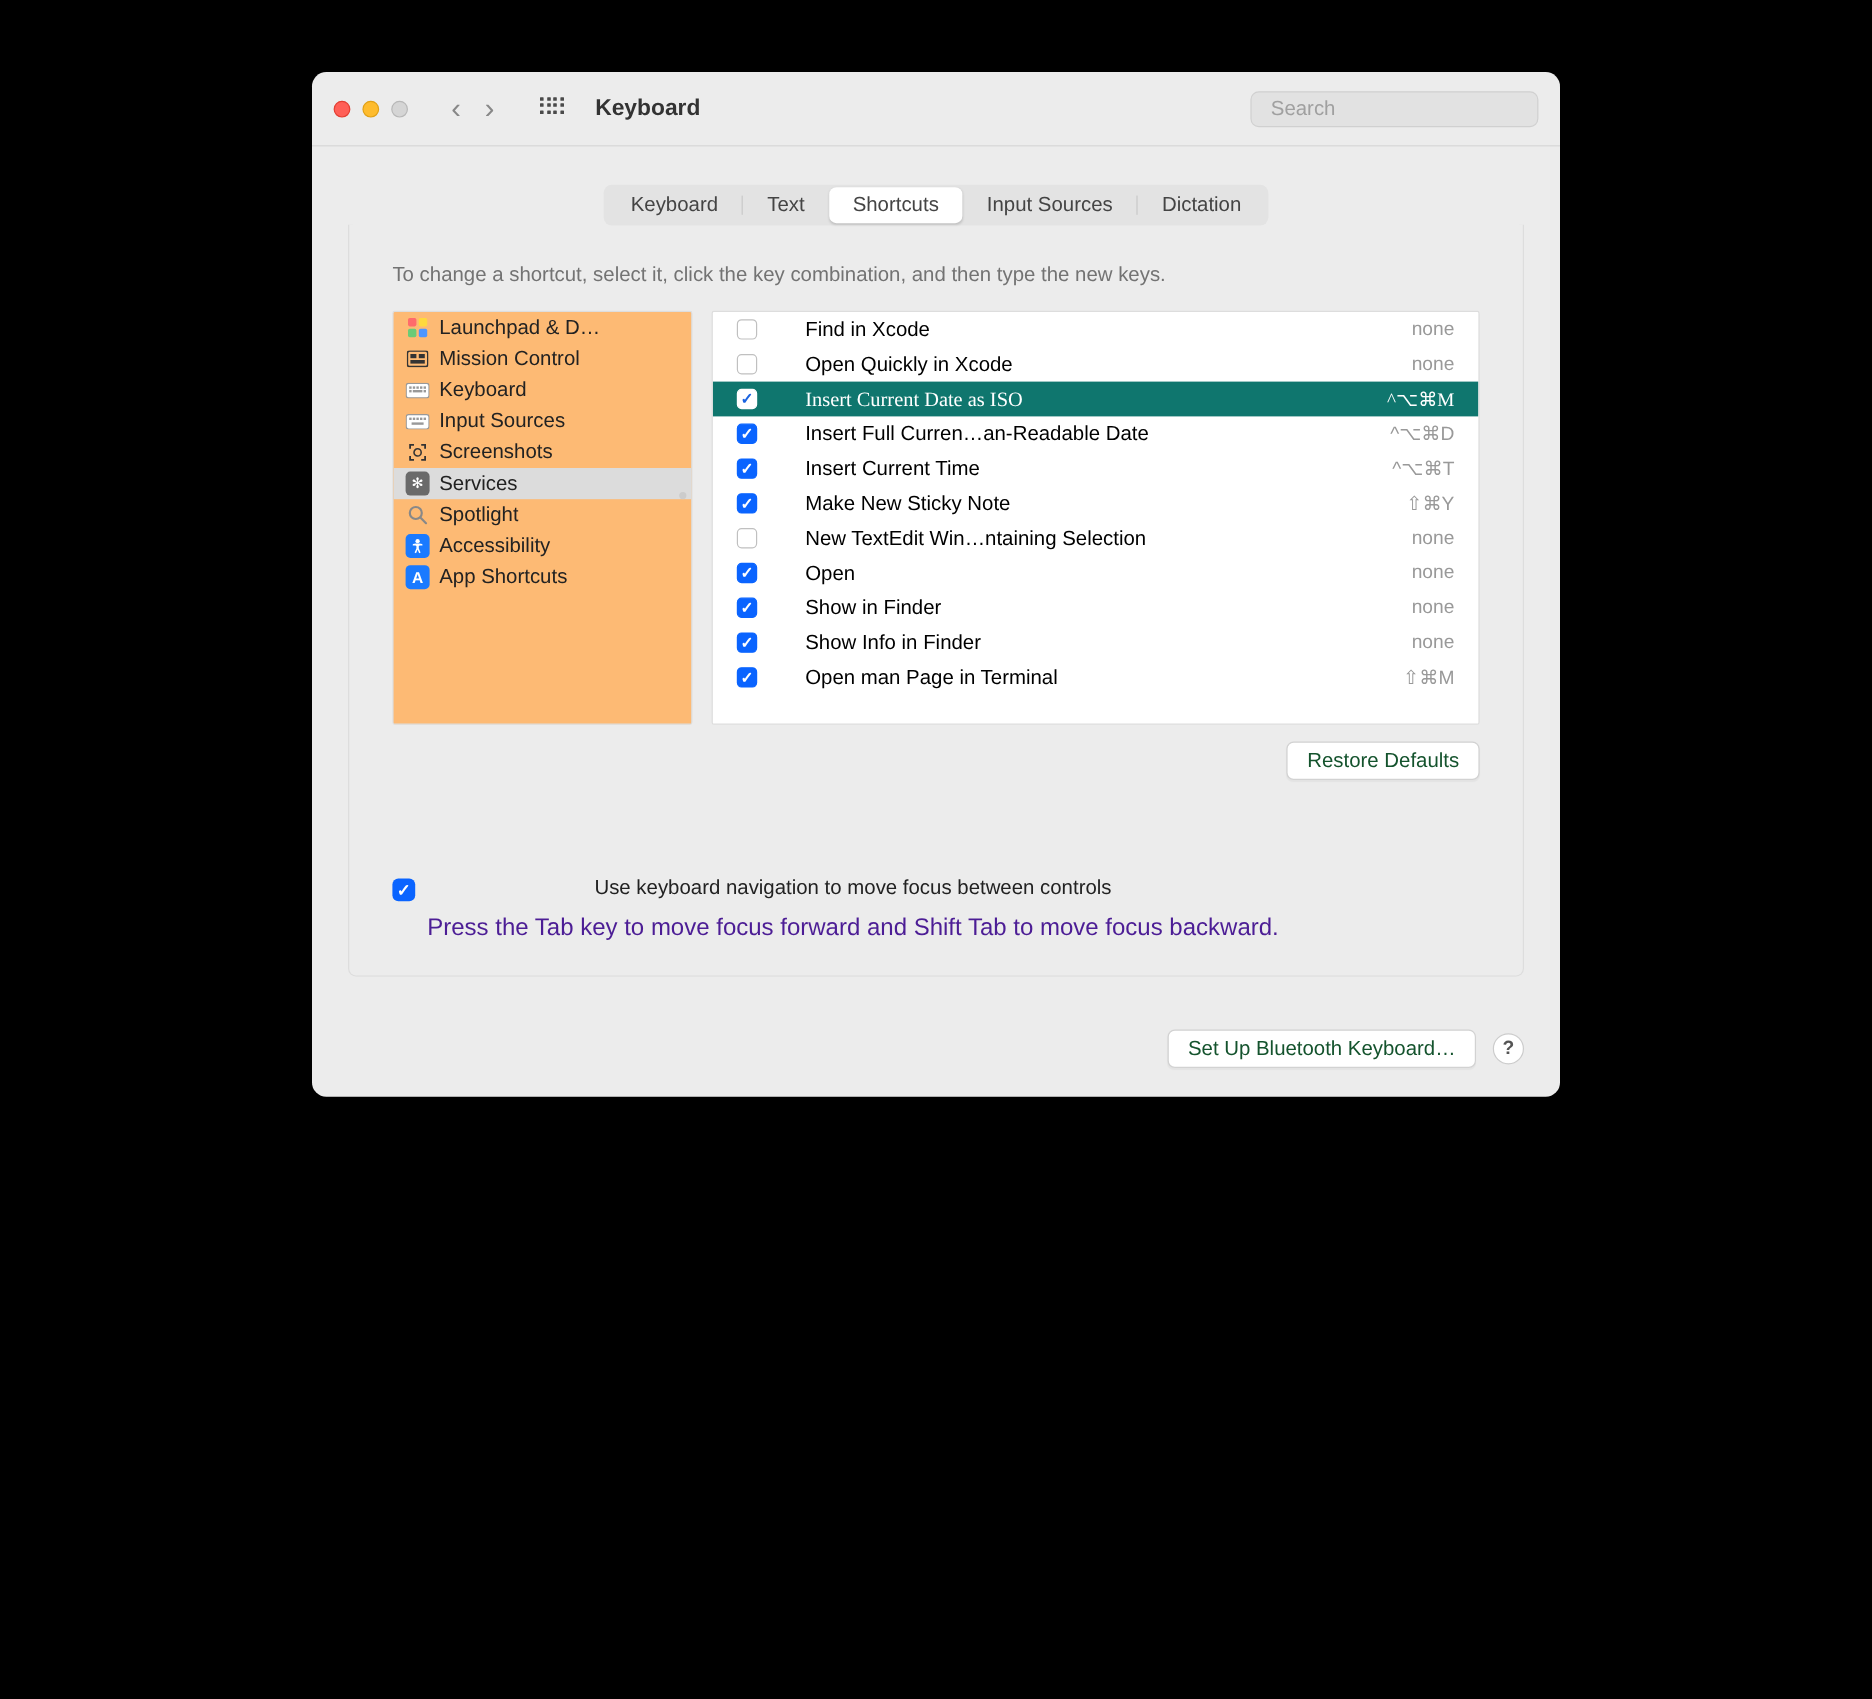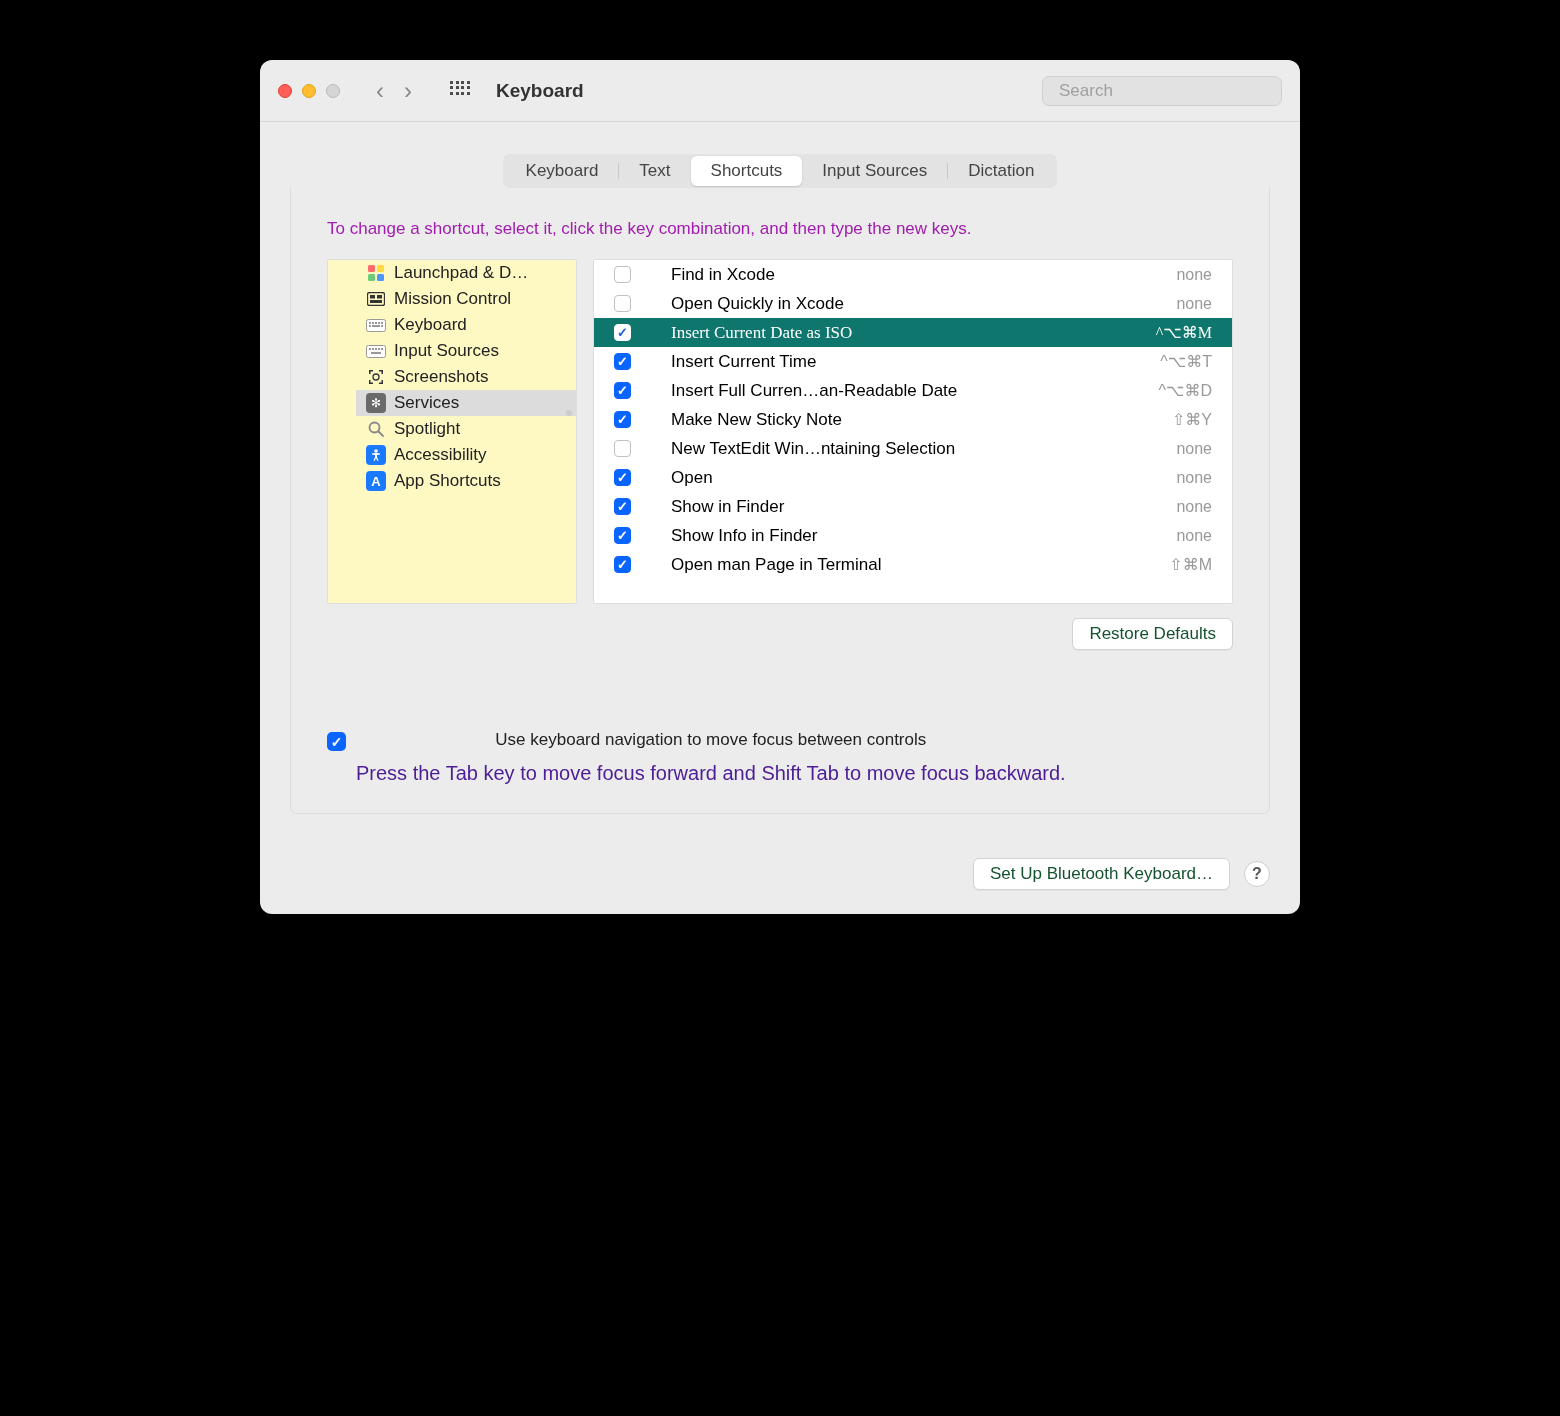--- a/index.html
+++ b/index.html
@@ -88,34 +88,33 @@
   background: transparent;
   border: 1px solid #ddd;
   border-top: none;
   border-radius: 0 0 7px 7px;
   margin-top: -1px;
   padding: 0;
 }
 .panel-inner {
   padding: 32px 36px 28px;
 }
-.hint { font-size: 17px; color: #a21caf; margin-bottom: 20px; }
+.hint { font-size: 17px; color: #737373; margin-bottom: 20px; }
 
 .split {
   display: flex; gap: 16px;
   height: 345px;
 }
 .sidebar {
   width: 250px;
-  background: #fef9c3;
+  background: #fdba74;
   border: 1px solid #ddd;
   border-radius: 2px;
   overflow-y: auto;
   position: relative;
-  padding-left: 28px;
 }
 .side-item {
   display: flex; align-items: center;
   padding: 3px 10px;
   gap: 8px;
   font-size: 17px;
   color: #222;
   cursor: default;
 }
 .side-item.sel { background: #dcdcdc; }
@@ -400,27 +399,27 @@
                   <div class="row-label">Open Quickly in Xcode</div>
                   <div class="row-key">none</div>
                 </div>
                 <div class="row sel">
                   <div class="chk on"></div>
                   <div class="row-label">Insert Current Date as ISO</div>
                   <div class="row-key">^⌥⌘M</div>
                 </div>
                 <div class="row">
                   <div class="chk on"></div>
+                  <div class="row-label">Insert Full Curren…an-Readable Date</div>
+                  <div class="row-key">^⌥⌘D</div>
+                </div>
+                <div class="row">
+                  <div class="chk on"></div>
                   <div class="row-label">Insert Current Time</div>
                   <div class="row-key">^⌥⌘T</div>
-                </div>
-                <div class="row">
-                  <div class="chk on"></div>
-                  <div class="row-label">Insert Full Curren…an-Readable Date</div>
-                  <div class="row-key">^⌥⌘D</div>
                 </div>
                 <div class="row">
                   <div class="chk on"></div>
                   <div class="row-label">Make New Sticky Note</div>
                   <div class="row-key">⇧⌘Y</div>
                 </div>
                 <div class="row">
                   <div class="chk"></div>
                   <div class="row-label">New TextEdit Win…ntaining Selection</div>
                   <div class="row-key">none</div>

